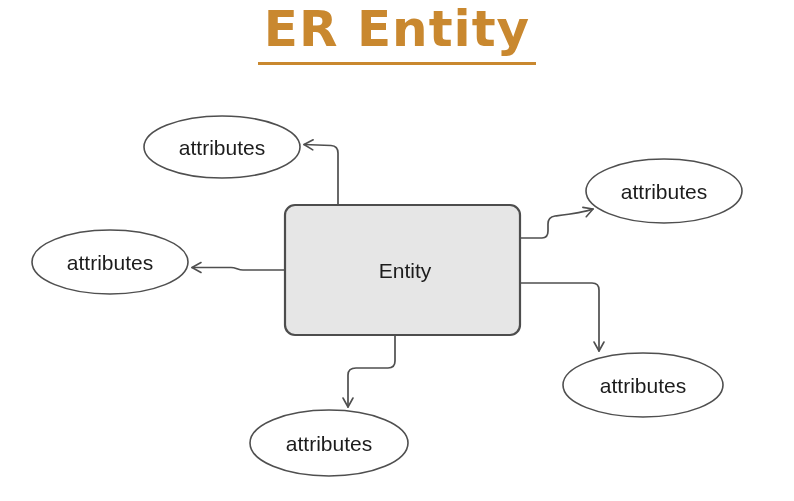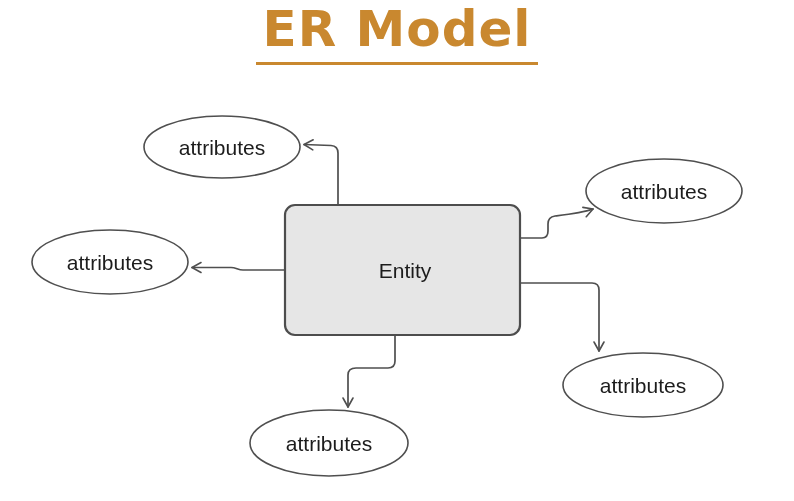--- a/index.html
+++ b/index.html
@@ -65,21 +65,21 @@
     fill: #1c1c1c;
     text-anchor: middle;
   }
 </style>
 </head>
 <body>
 
 <div class="canvas">
 
   <div class="title-wrap">
-    <span class="title" style="color: rgb(201, 136, 47);">ER Model</span>
+    <span class="title" style="color: rgb(201, 136, 47);">ER Entity</span>
   </div>
 
   <svg class="diagram" width="794" height="501" viewBox="0 0 794 501">
 
     <defs>
       <marker id="openArrow" markerUnits="userSpaceOnUse" markerWidth="14" markerHeight="14" refX="11" refY="7" orient="auto">
         <path class="arrowhead-path" d="M2,2 L11,7 L2,12"></path>
       </marker>
     </defs>
 

